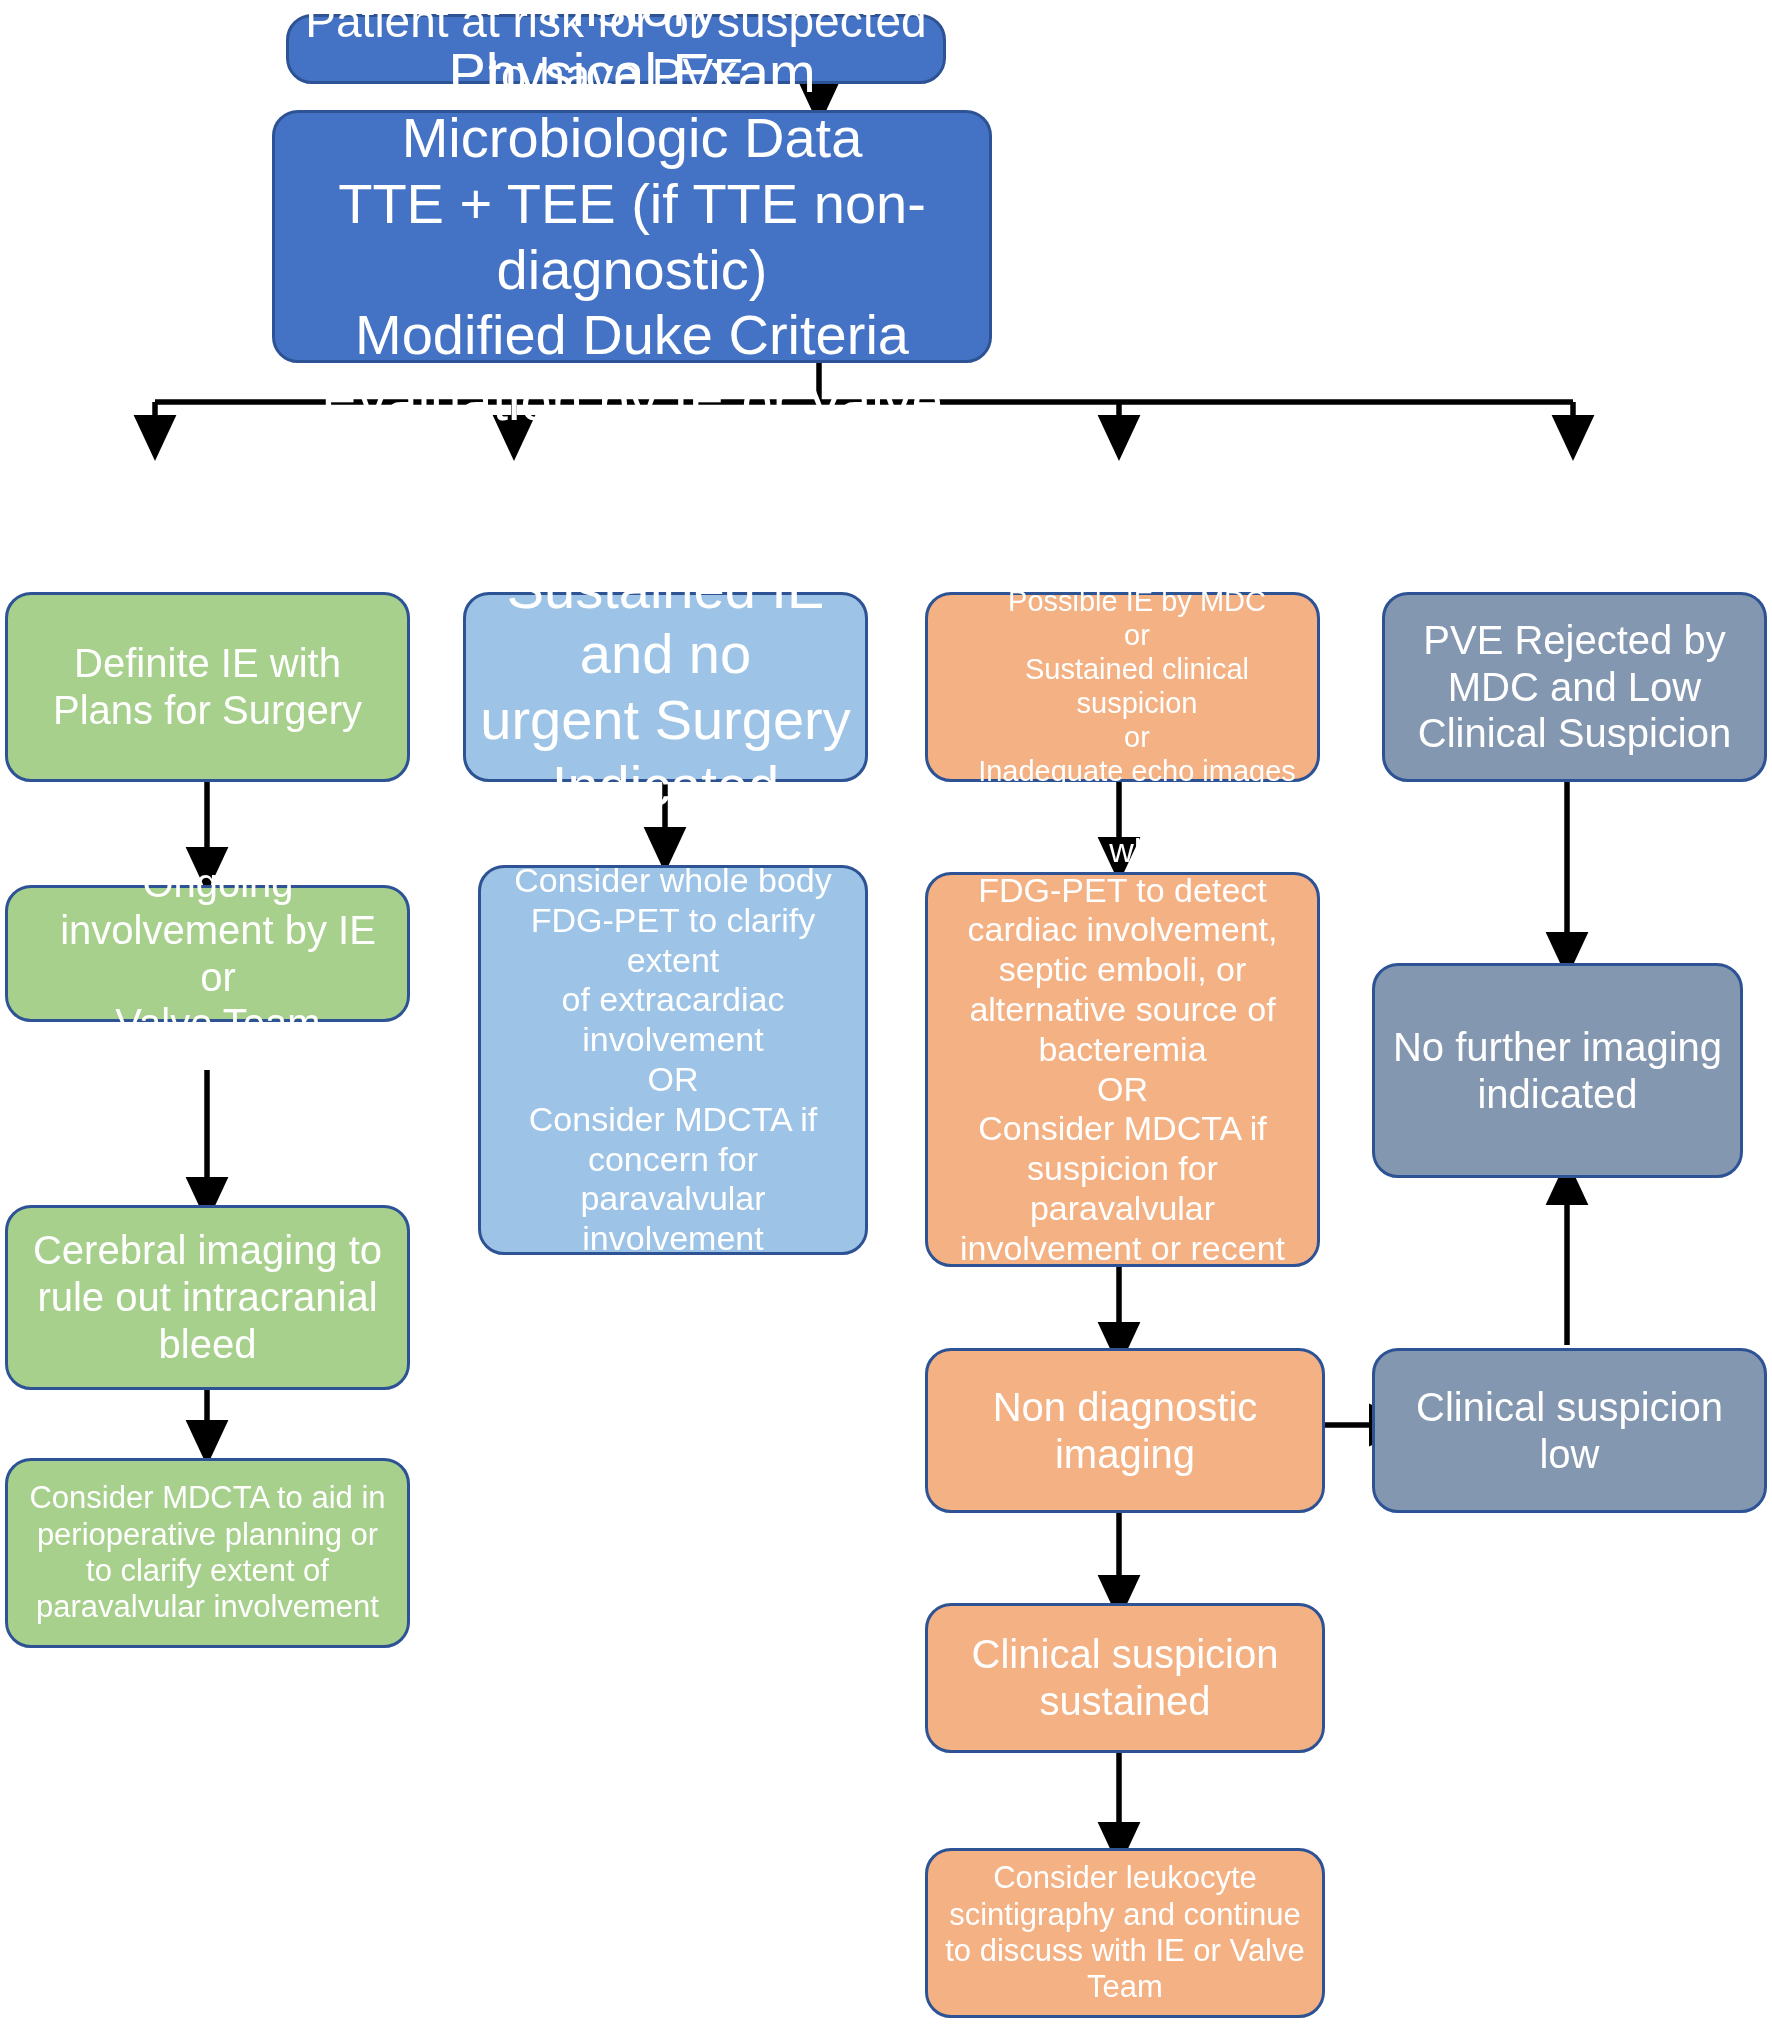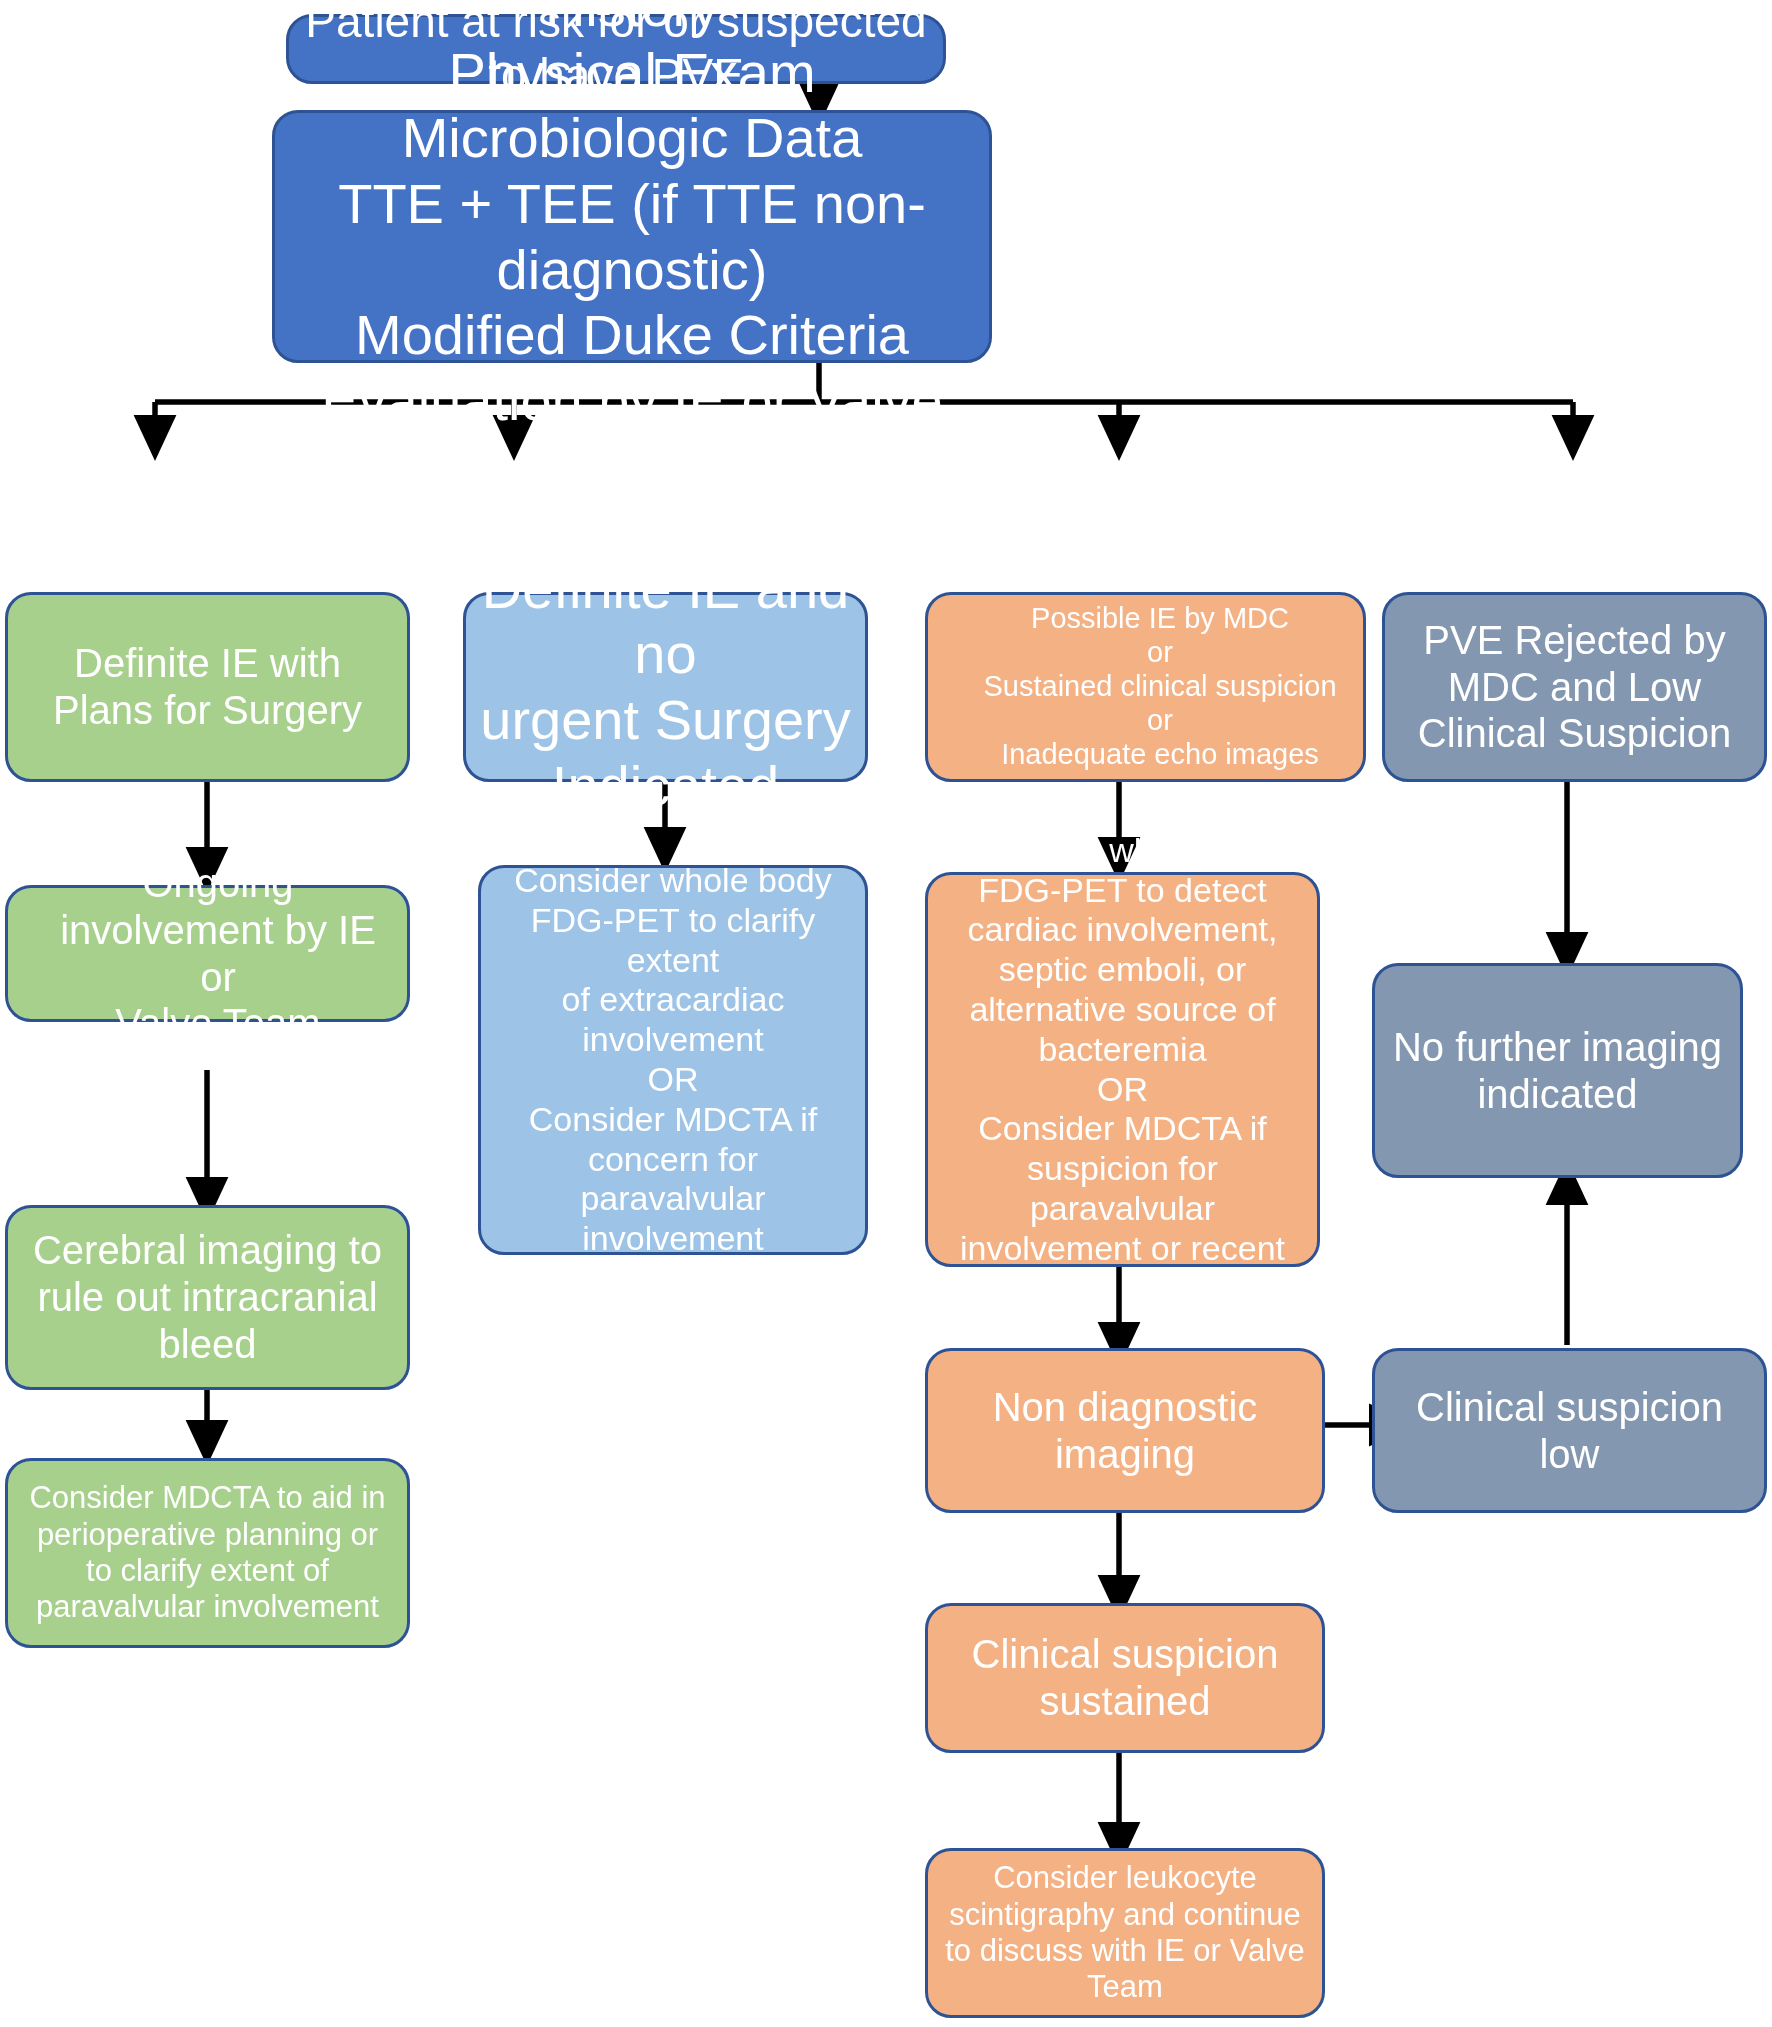--- a/index.html
+++ b/index.html
@@ -125,37 +125,37 @@
   </div>
 
   <div class="node c-green fs-31" style="left:5px; top:1458px; width:405px; height:190px;">
     <span>Consider MDCTA to aid in
 perioperative planning or
 to clarify extent of
 paravalvular involvement</span>
   </div>
 
   <div class="node c-lightblue fs-42" style="left:463px; top:592px; width:405px; height:190px;">
-    <span>Definite IE and no
+    <span>Sustained IE and no
 urgent Surgery
 Indicated</span>
   </div>
 
   <div class="node c-lightblue fs-34" style="left:478px; top:865px; width:390px; height:390px;">
     <span>Consider whole body
 FDG-PET to clarify extent
 of extracardiac
 involvement
 OR
 Consider MDCTA if
 concern for paravalvular
 involvement</span>
   </div>
 
-  <div class="node c-orange fs-29" style="left:925px; top:592px; width:441px; height:190px;padding-left:41px;">
+  <div class="node c-orange fs-29" style="left:925px; top:592px; width:395px; height:190px;padding-left:41px;">
     <span>Possible IE by MDC
 or
 Sustained clinical suspicion
 or
 Inadequate echo images</span>
   </div>
 
   <div class="node c-orange fs-34" style="left:925px; top:872px; width:395px; height:395px;">
     <span>Consider whole body
 FDG-PET to detect

